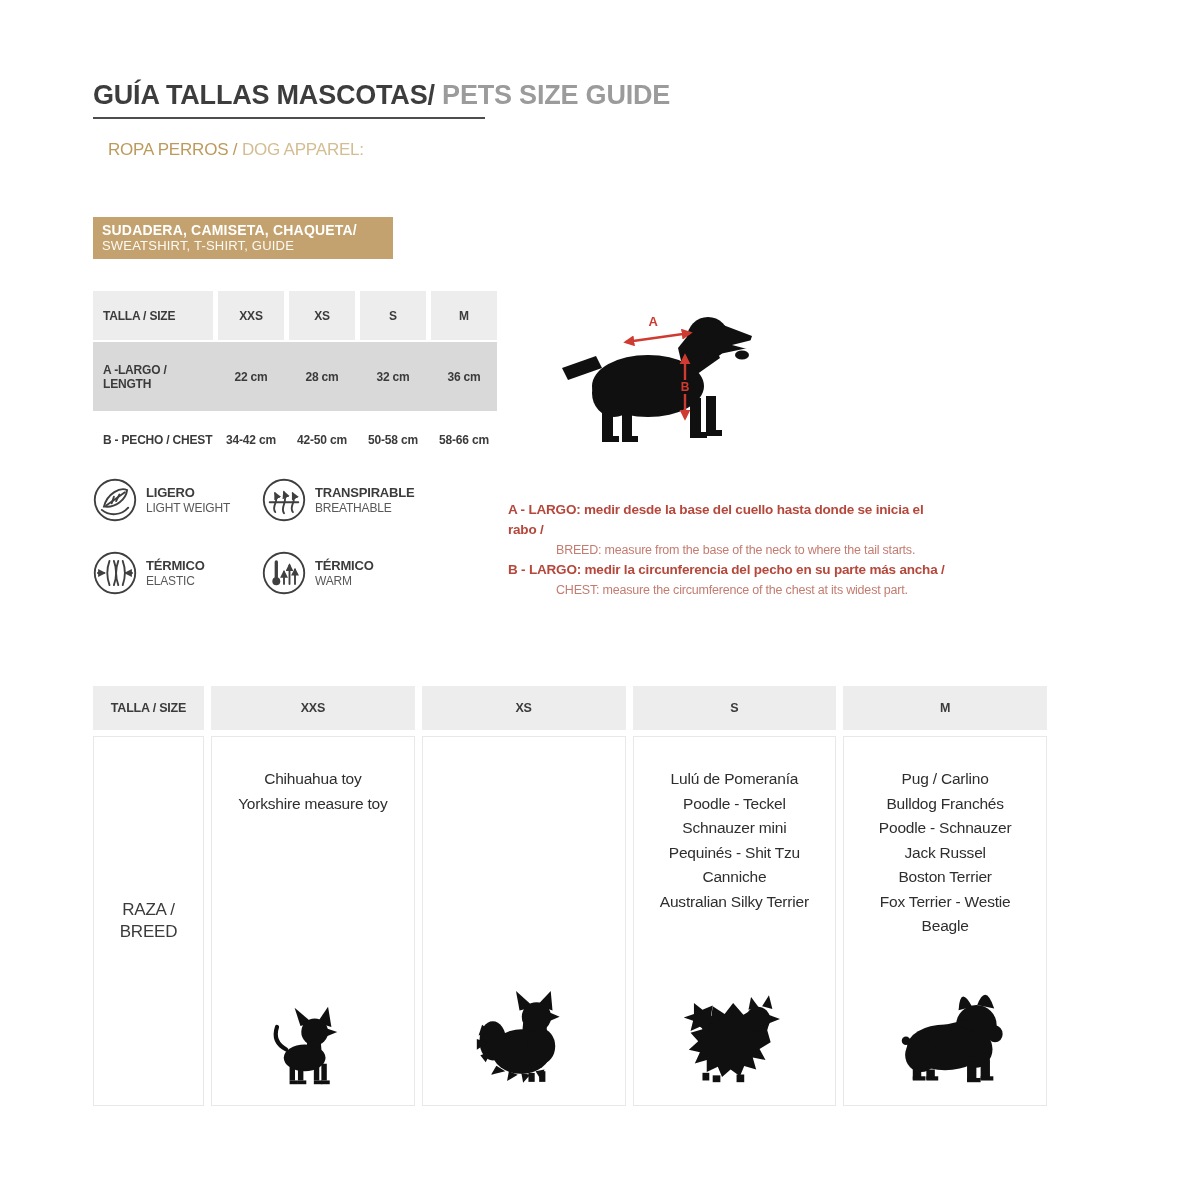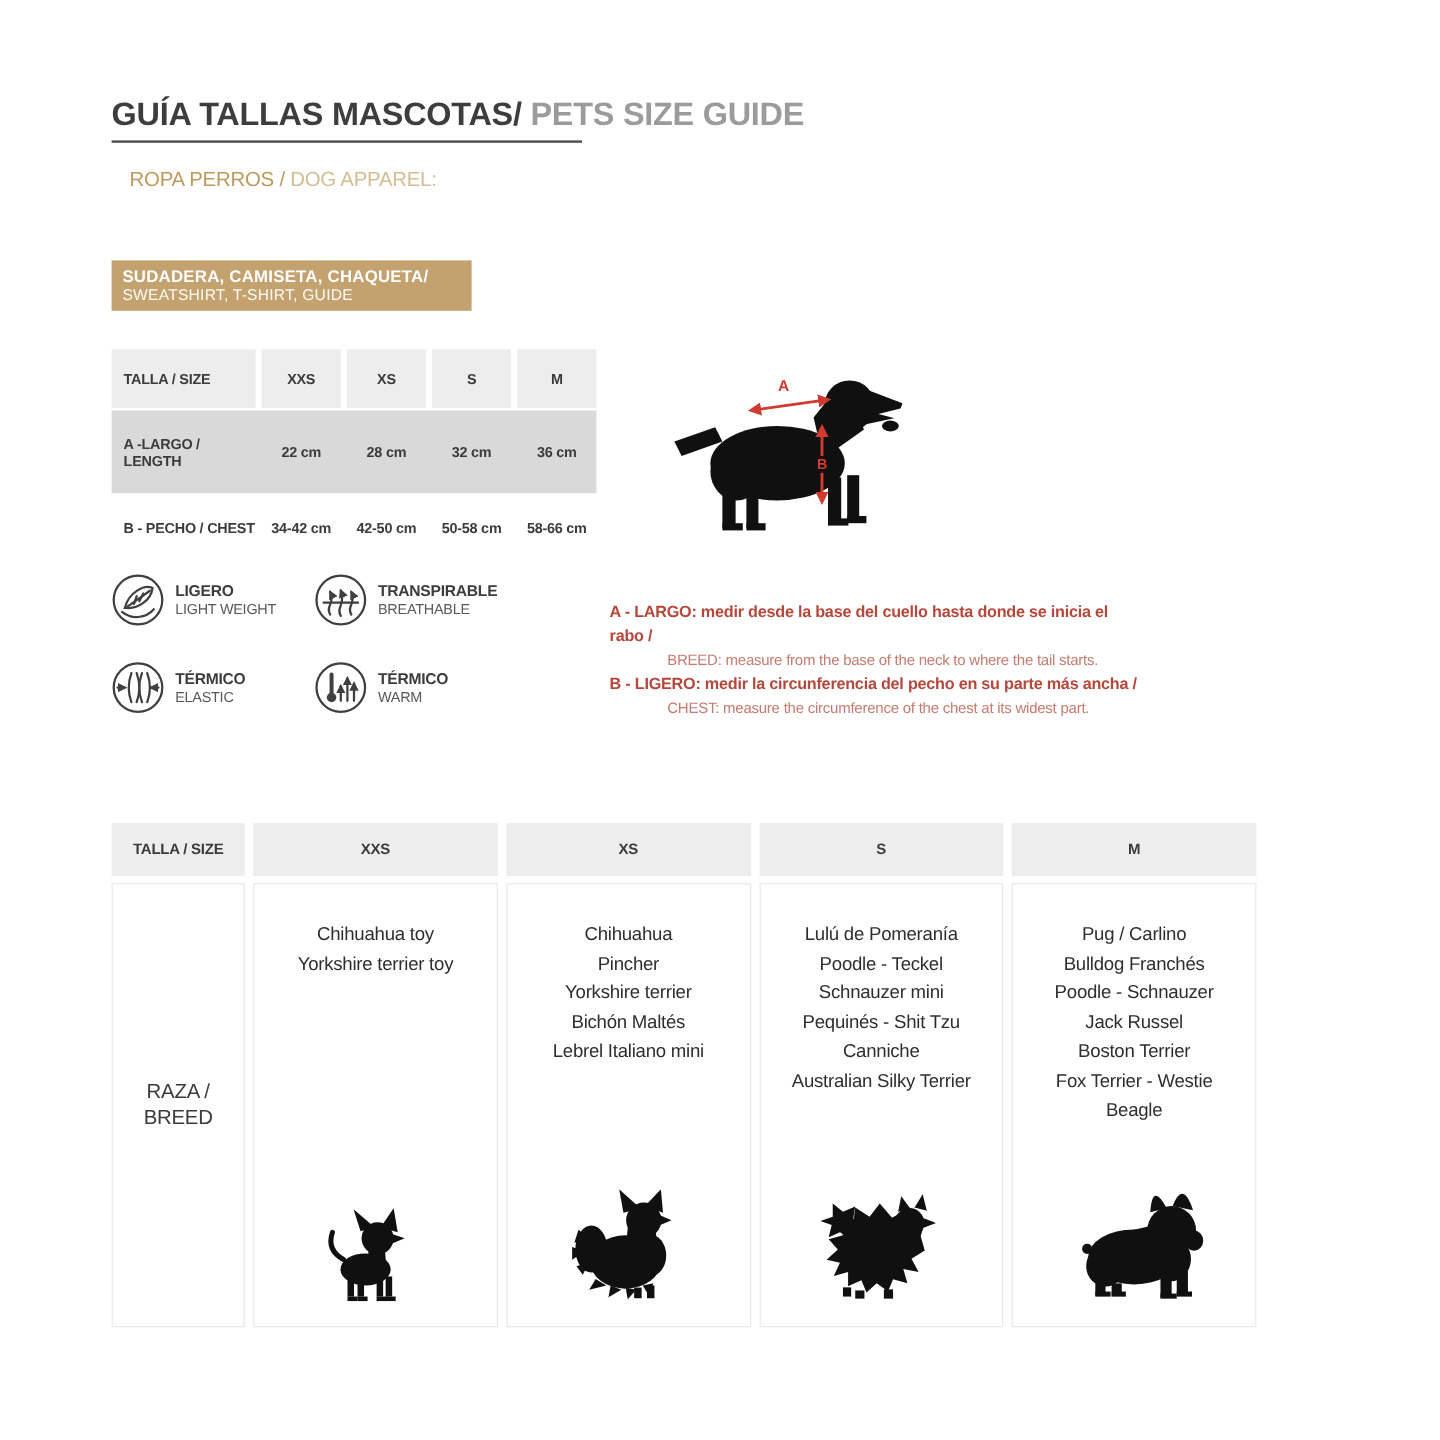--- a/index.html
+++ b/index.html
@@ -196,21 +196,21 @@
       <div class="f-en">WARM</div>
     </div>
   </div>
 
   <div class="notes">
     <div class="note">
       <div class="n-es"><span>A - LARGO:</span><span> medir desde la base del cuello hasta donde se inicia el rabo /</span></div>
       <div class="n-en">BREED: measure from the base of the neck to where the tail starts.</div>
     </div>
     <div class="note">
-      <div class="n-es"><span>B - LIGERO:</span><span> medir la circunferencia del pecho en su parte más ancha /</span></div>
+      <div class="n-es"><span>B - LARGO:</span><span> medir la circunferencia del pecho en su parte más ancha /</span></div>
       <div class="n-en">CHEST: measure the circumference of the chest at its widest part.</div>
     </div>
   </div>
 
   <div class="breed-table">
     <div class="b-row head">
         <div class="cell">TALLA /  SIZE</div>
         <div class="cell">XXS</div>
         <div class="cell">XS</div>
         <div class="cell">S</div>
@@ -219,21 +219,21 @@
     <div class="b-row body">
 
       <div class="bcell raza-cell">
         <div>RAZA /</div>
         <div>BREED</div>
       </div>
 
       <div class="bcell breed-cell">
         <div class="breeds">
             <div class="line">Chihuahua toy</div>
-            <div class="line">Yorkshire terrier toy</div>
+            <div class="line">Yorkshire measure toy</div>
           </div>
         <svg class="dog-svg" width="92" height="84" viewBox="0 0 110 100">
           <g fill="#101010">
             <polygon points="40,25 33,3 54,21"></polygon>
             <polygon points="60,21 73,2 77,26"></polygon>
             <circle cx="57" cy="32" r="16"></circle>
             <polygon points="60,24 84,32 60,42"></polygon>
             <polygon points="48,44 64,40 66,64 46,70"></polygon>
             <ellipse cx="45" cy="63" rx="25" ry="16"></ellipse>
             <rect x="56" y="72" width="6.5" height="18"></rect>
@@ -243,27 +243,20 @@
             <rect x="56" y="90" width="10" height="4.5"></rect>
             <rect x="65" y="90" width="10" height="4.5"></rect>
             <rect x="27" y="90" width="10" height="4.5"></rect>
             <rect x="37" y="90" width="10" height="4.5"></rect>
           </g>
           <path d="M23,53 Q6,44 12,26" stroke="#101010" stroke-width="5" fill="none" stroke-linecap="round"></path>
         </svg>
       </div>
 
       <div class="bcell breed-cell">
-        <div class="breeds">
-            <div class="line">Chihuahua</div>
-            <div class="line">Pincher</div>
-            <div class="line">Yorkshire terrier</div>
-            <div class="line">Bichón Maltés</div>
-            <div class="line">Lebrel Italiano mini</div>
-          </div>
         <svg class="dog-svg" width="116" height="98" viewBox="0 0 130 110">
           <g fill="#101010">
             <polygon points="60,22 56,0 76,18"></polygon>
             <polygon points="80,16 95,0 97,22"></polygon>
             <circle cx="79" cy="29" r="16.5"></circle>
             <polygon points="84,20 105,29 84,38"></polygon>
             <polygon points="64,36 90,36 92,60 62,58"></polygon>
             <ellipse cx="62" cy="68" rx="33" ry="25"></ellipse>
             <ellipse cx="84" cy="62" rx="16" ry="20"></ellipse>
             <ellipse cx="30" cy="56" rx="15" ry="22"></ellipse>

